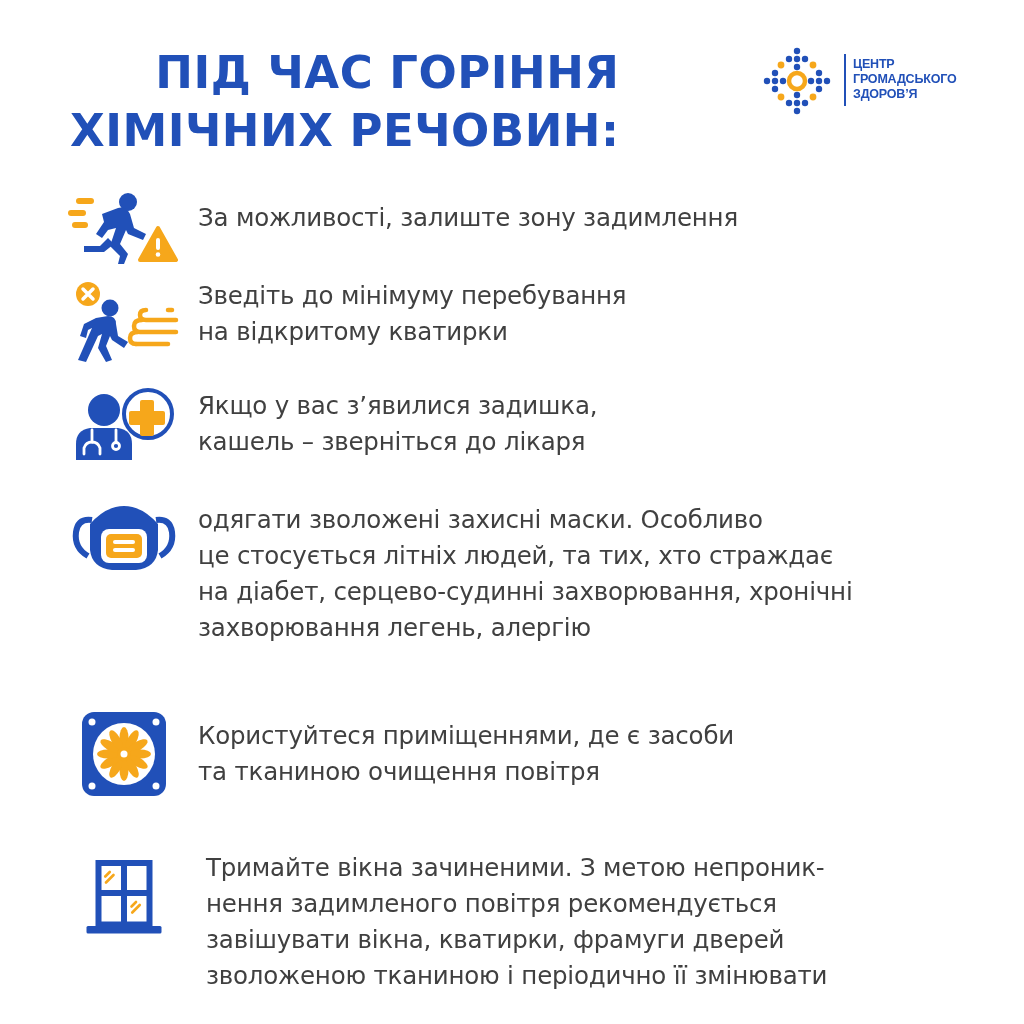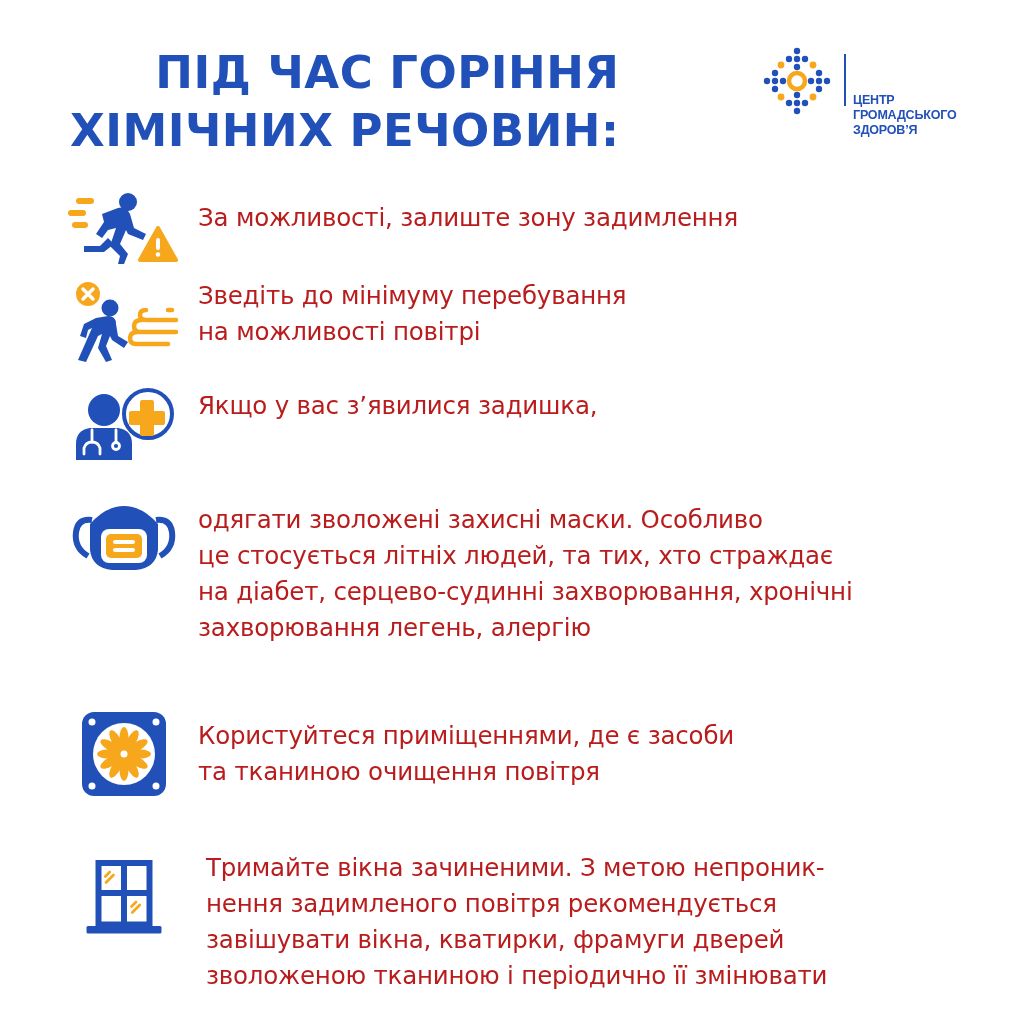--- a/index.html
+++ b/index.html
@@ -14,29 +14,29 @@
     font-weight: bold; font-size: 45px; line-height: 58px; letter-spacing: 0.5px;
     color: #2150b8; margin: 0; text-align: right;
   }
   .title span { display: block; }
   .logo { position: absolute; left: 762px; top: 46px; width: 200px; height: 70px; }
   .logo-mark { position: absolute; left: 0; top: 0; width: 70px; height: 70px; }
   .logo-divider { position: absolute; left: 844px; top: 54px; width: 2px; height: 52px; background: #2150b8; }
   .logo-text {
     position: absolute; left: 853px; top: 57px;
     font-family: "Liberation Sans", sans-serif; font-weight: bold; font-size: 12.5px; line-height: 15px;
-    color: #2150b8; letter-spacing: -0.2px; margin-top: 36px;
+    color: #2150b8; letter-spacing: -0.2px;
   }
   .logo-text span { display: block; }
   .item { position: absolute; left: 0; width: 1024px; }
   .icon { position: absolute; left: 68px; width: 112px; }
   .text {
     position: absolute; left: 198px;
     font-family: "DejaVu Sans", "Liberation Sans", sans-serif;
-    font-size: 24.5px; line-height: 36px; color: #b91c1c; letter-spacing: -0.2px;
+    font-size: 24.5px; line-height: 36px; color: #404040; letter-spacing: -0.2px;
   }
   .text span { display: block; white-space: nowrap; }
 </style>
 </head>
 <body>
 
 <h1 class="title">
   <span>ПІД ЧАС ГОРІННЯ</span>
   <span>ХІМІЧНИХ РЕЧОВИН:</span>
 </h1>
@@ -115,21 +115,21 @@
     <g fill="none" stroke="#f6a71b" stroke-width="4.5" stroke-linecap="round">
       <path d="M74 40 Q66 40 66 46 Q66 52 72 52 L108 52"></path>
       <path d="M78 30 Q72 30 72 35 Q72 40 78 40 L108 40"></path>
       <path d="M68 64 L100 64"></path>
       <path d="M70 52 Q62 52 62 58 Q62 64 68 64"></path>
       <path d="M100 30 L104 30"></path>
     </g>
   </svg>
   <div class="text" style="top:-2px;">
     <span>Зведіть до мінімуму перебування</span>
-    <span>на можливості повітрі</span>
+    <span>на відкритому кватирки</span>
   </div>
 </div>
 
 <div class="item" style="top:386px;">
   <svg class="icon" viewBox="0 0 112 76" style="top:0;height:76px;">
     <circle cx="80" cy="28" r="24" fill="none" stroke="#2150b8" stroke-width="4"></circle>
     <g fill="#f6a71b">
       <rect x="72" y="14" width="14" height="36" rx="2"></rect>
       <rect x="61" y="25" width="36" height="14" rx="2"></rect>
     </g>
@@ -139,20 +139,21 @@
     </g>
     <g fill="none" stroke="#fff" stroke-width="2.8" stroke-linecap="round">
       <path d="M24 44 L24 56 Q18 56 16 62 L16 68"></path>
       <path d="M24 56 Q30 56 32 62 L32 68"></path>
       <path d="M48 44 L48 56"></path>
     </g>
     <circle cx="48" cy="60" r="3.5" fill="none" stroke="#fff" stroke-width="2.8"></circle>
   </svg>
   <div class="text" style="top:2px;">
     <span>Якщо у вас з’явилися задишка,</span>
+    <span>кашель – зверніться до лікаря</span>
   </div>
 </div>
 
 <div class="item" style="top:502px;">
   <svg class="icon" viewBox="0 0 112 70" style="top:2px;height:70px;">
     <g fill="none" stroke="#2150b8" stroke-width="6" stroke-linejoin="round">
       <path d="M24 16 Q10 14 8 28 Q6 44 20 52"></path>
       <path d="M88 16 Q102 14 104 28 Q106 44 92 52"></path>
     </g>
     <path d="M22 20 Q38 2 56 2 Q74 2 90 20 L90 46 Q88 64 68 66 L44 66 Q24 64 22 46 Z" fill="#2150b8"></path>

